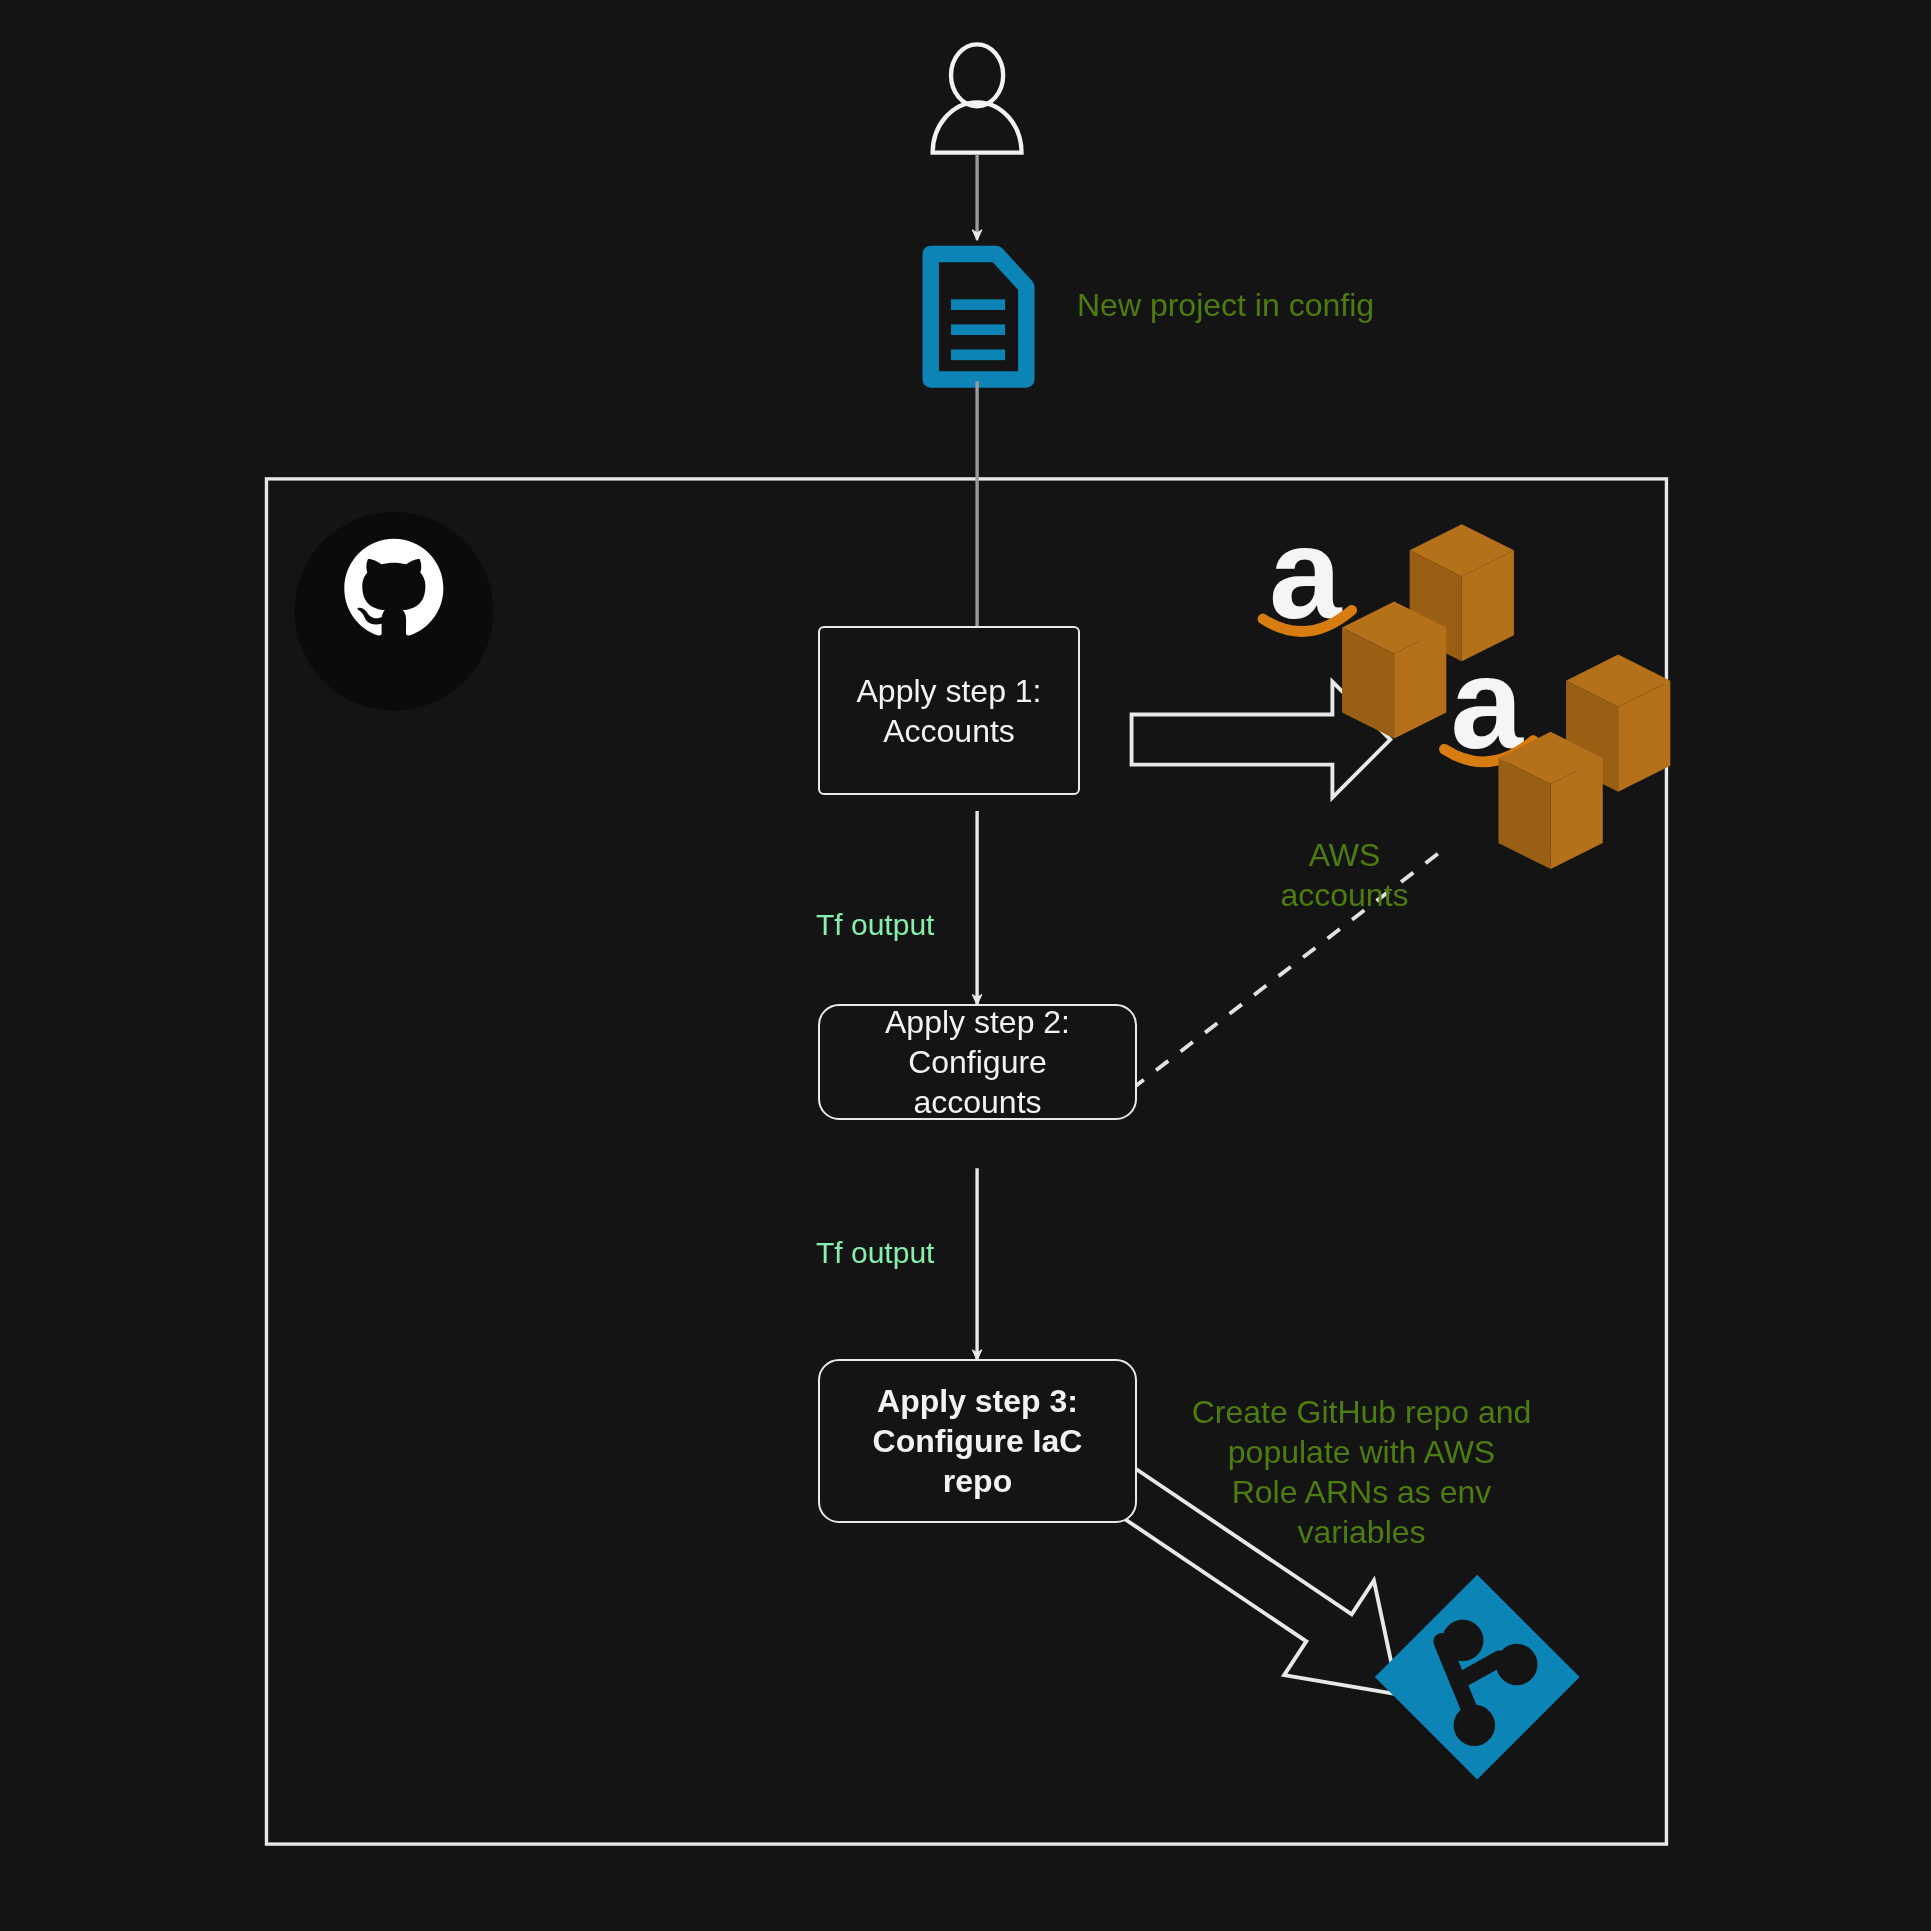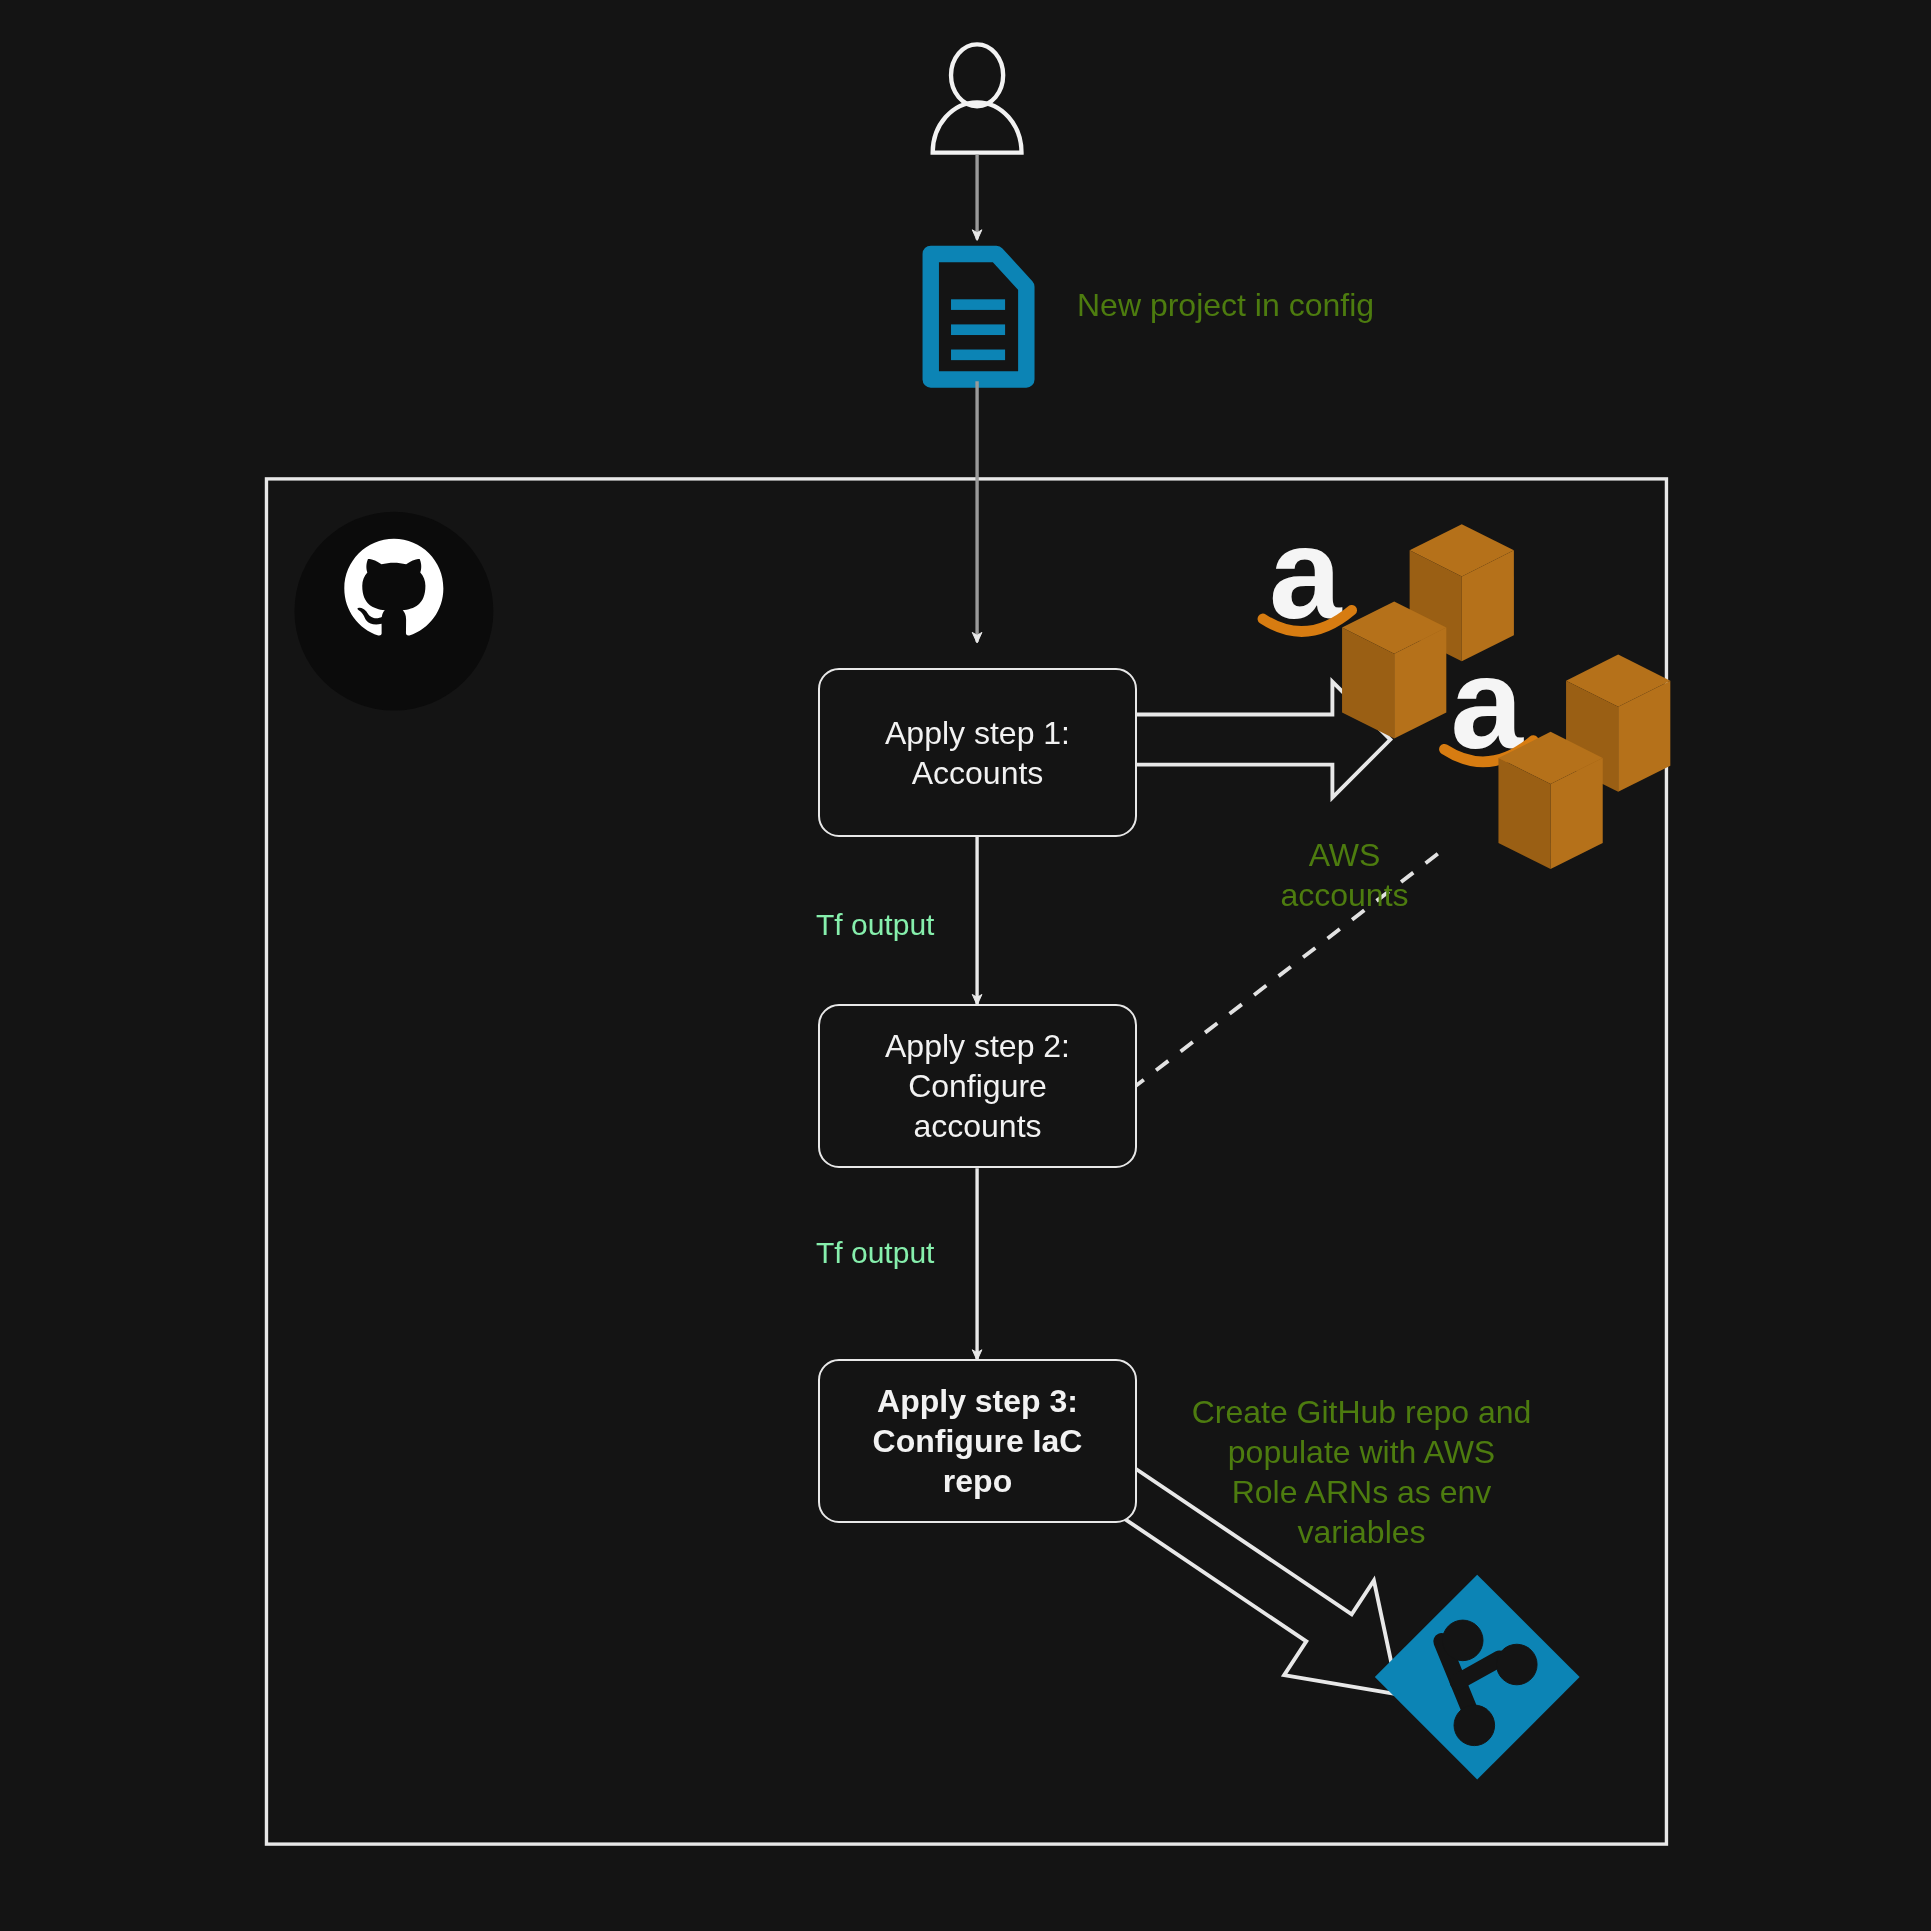--- a/index.html
+++ b/index.html
@@ -179,26 +179,26 @@
         <line x1="1510" y1="1742" x2="1553" y2="1718" stroke-width="17" stroke-linecap="round"></line>
         <circle cx="1515" cy="1699" r="21"></circle>
         <circle cx="1571" cy="1724" r="21"></circle>
         <circle cx="1527" cy="1787" r="21"></circle>
       </g>
     </g>
   </svg>
 
   <div class="free-label" style="left:1077px; top:285px;">New project in config</div>
 
-  <div class="proc-box" style="left:818px; top:668px; width:319px; height:169px;">
+  <div class="proc-box" style="left:818px; top:626px; width:262px; height:169px;border-radius:6px;">
     <span class="node-label" style="position:static;">Apply step 1:
 Accounts</span>
   </div>
 
-  <div class="proc-box" style="left:818px; top:1004px; width:319px; height:164px;">
+  <div class="proc-box" style="left:818px; top:1004px; width:319px; height:116px;">
     <span class="node-label" style="position:static; width:261px;">Apply step 2:
 Configure accounts</span>
   </div>
 
   <div class="proc-box" style="left:818px; top:1359px; width:319px; height:164px;font-weight:bold;">
     <span class="node-label" style="position:static; width:270px;">Apply step 3:
 Configure IaC repo</span>
   </div>
 
   <div class="edge-label" style="left:816px; top:906px;">Tf output</div>

